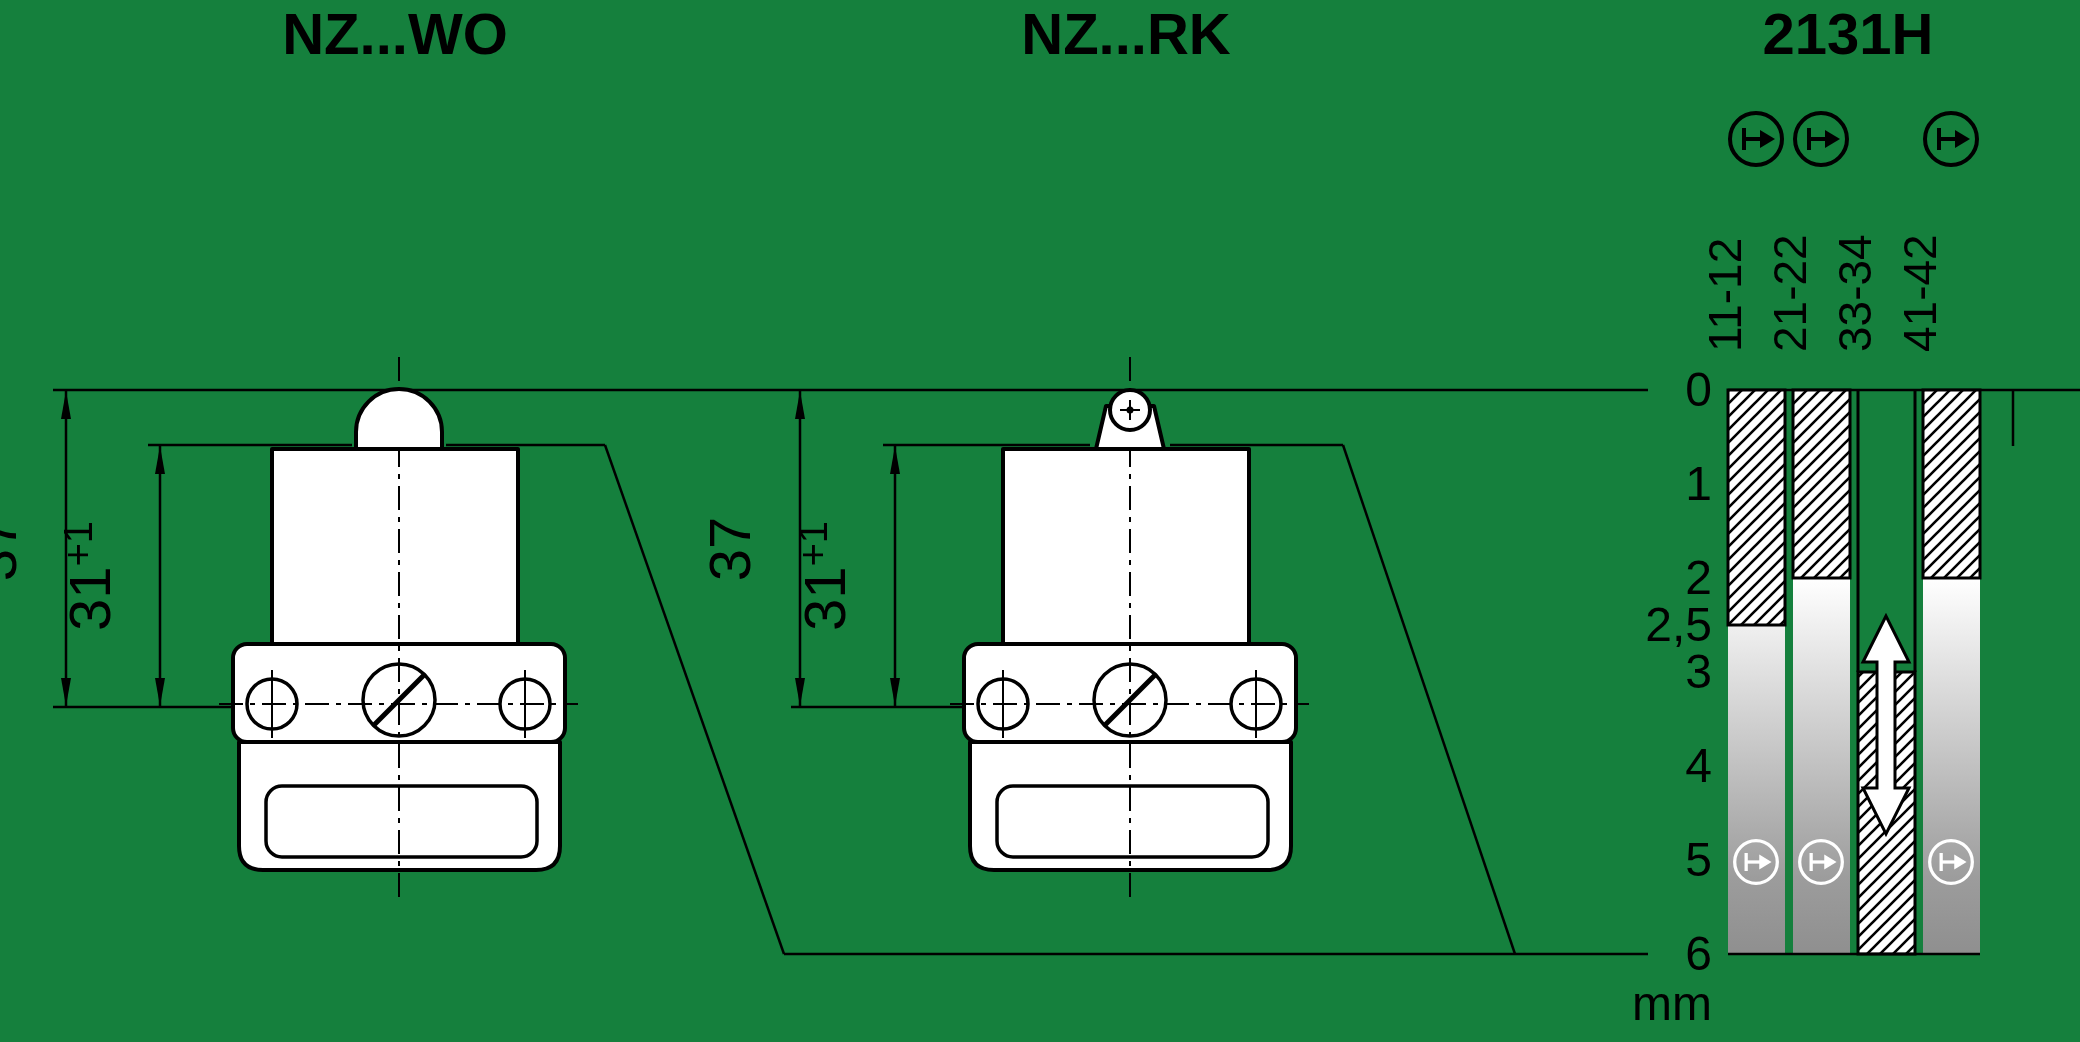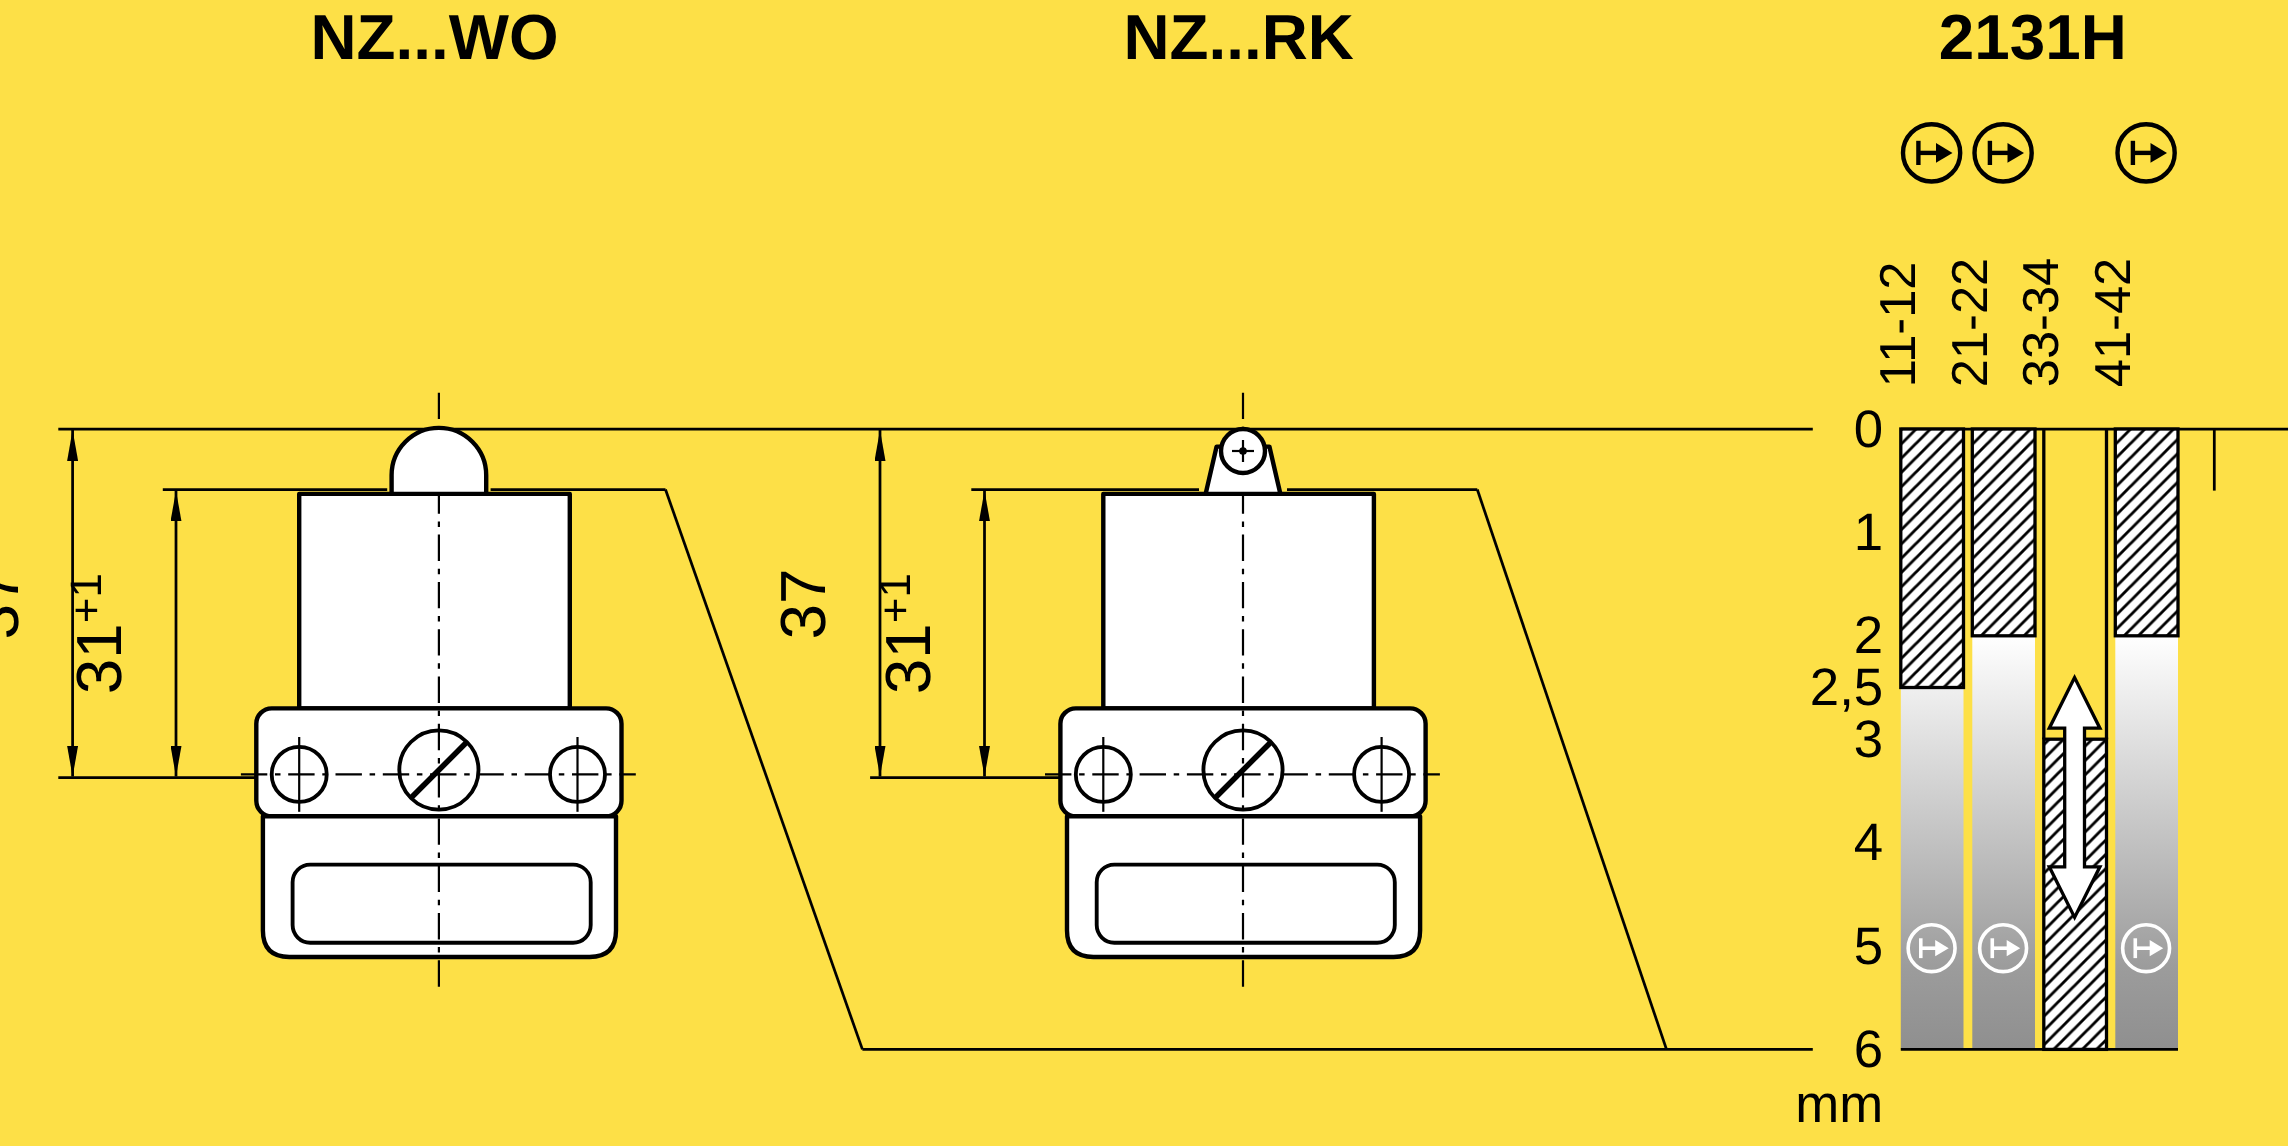--- a/index.html
+++ b/index.html
@@ -1,16 +1,16 @@
 <!DOCTYPE html>
 <html><head>
 <meta charset="utf-8">
 <style>
   html,body{margin:0;padding:0;background:#fff}
-  .stage{width:2080px;height:1042px;position:relative;background:#fde047;overflow:hidden}
+  .stage{width:2080px;height:1042px;position:relative;background:#15803d;overflow:hidden}
   svg{display:block}
   text{font-family:"Liberation Sans","DejaVu Sans",sans-serif;fill:#000}
   .title{font-size:58px;font-weight:bold}
   .dim-num{font-size:58px}
   .sup{font-size:40px}
   .scale-num{font-size:48px}
   .contact-label{font-size:46px}
   .outline{fill:#fff;stroke:#000;stroke-width:4;stroke-linejoin:round}
   .med{fill:none;stroke:#000;stroke-width:3.5}
   .nofill{fill:none;stroke:#000;stroke-width:3.5}

